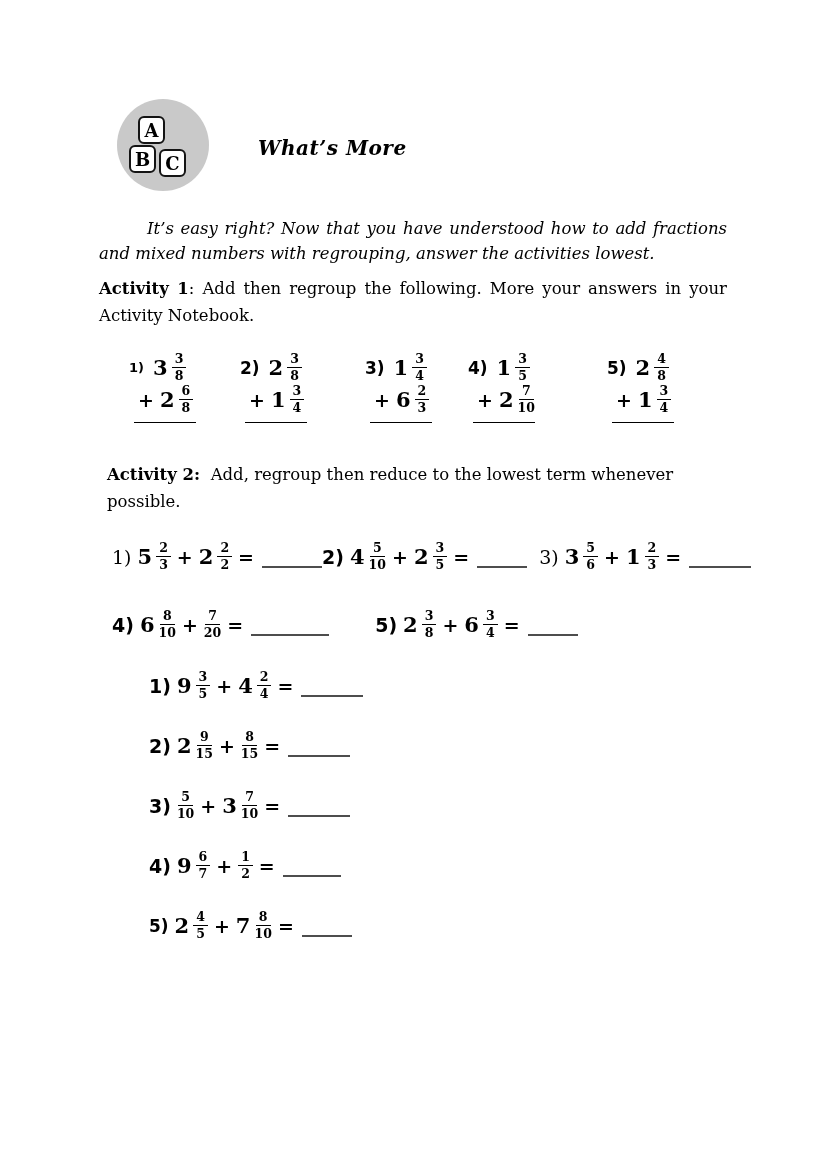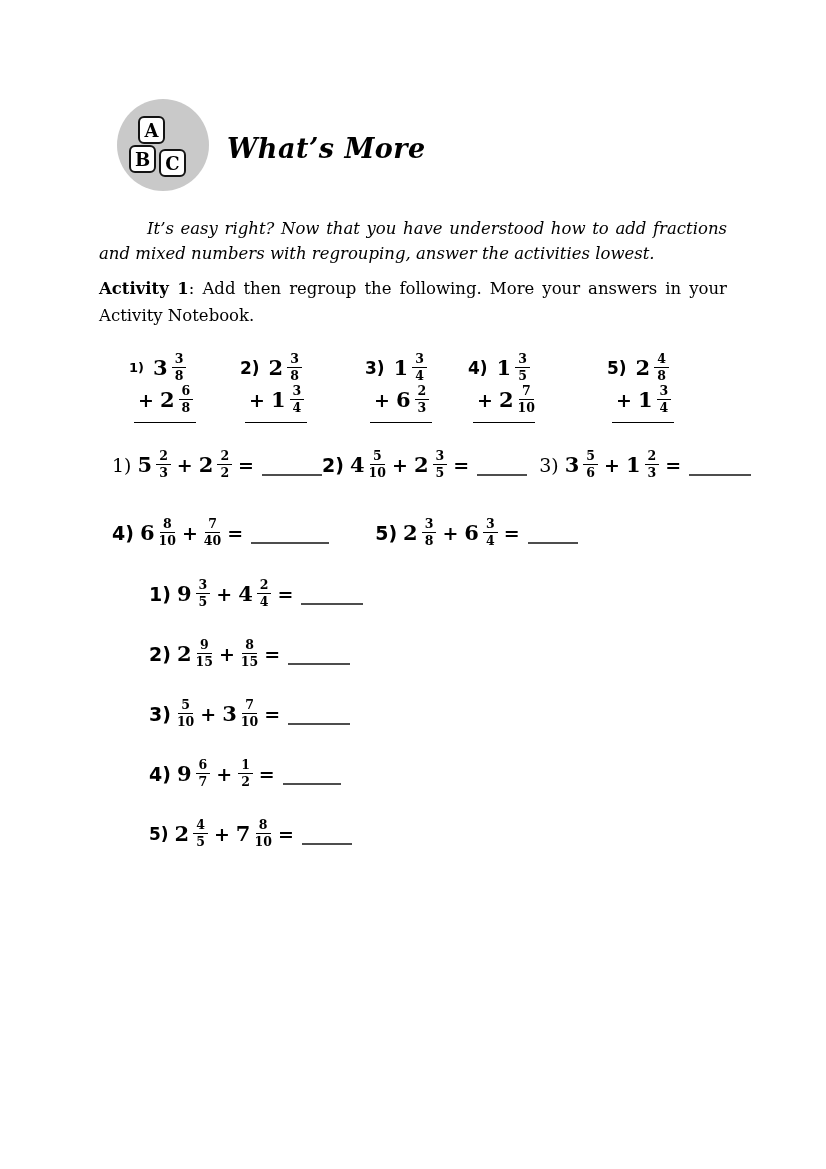--- a/index.html
+++ b/index.html
@@ -16,21 +16,21 @@
   .icon-circle { position: relative; width: 92px; height: 92px; border-radius: 50%; background: #c9c9c9; flex: 0 0 auto; }
   .block {
     position: absolute; width: 27px; height: 28px; background: #fff;
     border: 2.5px solid #141414; border-radius: 6px;
     display: flex; align-items: center; justify-content: center;
     font-weight: bold; font-size: 18px; font-family: "DejaVu Serif", serif;
   }
   .block-a { left: 21px; top: 17px; }
   .block-b { left: 12px; top: 46px; }
   .block-c { left: 42px; top: 50px; }
-  .title { font-size: 27px; font-weight: bold; font-style: italic; letter-spacing: 0.5px; margin-top: 6px; }
+  .title { font-size: 20px; font-weight: bold; font-style: italic; letter-spacing: 0.5px; margin-top: 6px; margin-left: 31px; }
   
   .intro {
     margin-top: 25px; font-style: italic; font-size: 16.5px;
     line-height: 25px; text-align: justify; text-indent: 48px;
   }
   .act-head { font-size: 16.5px; line-height: 27px; text-align: justify; margin-top: 9px; }
   .b { font-weight: bold; }
   .act-head2 { margin-top: 38px; padding-left: 8px; text-align: left; }
   .act-head3 { margin-top: 31px; padding-left: 8px; text-align: left; }
   
@@ -209,20 +209,21 @@
               <span class="fn">3</span>
               <span class="fd">4</span>
             </span>
         </span>
       </div>
       <div class="sumline"></div>
     </div>
 
   </div>
 
+  <p class="act-head act-head2"><span class="b">Activity 2:</span>&nbsp;&nbsp;<span>Add, regroup then reduce to the lowest term whenever possible.</span></p>
 
   <div class="hrow hrow1">
 
     <div class="prob">
       <span class="plabel lbl-serif">1)</span>
       <span class="mixed">
         <span class="whole">5</span>
         <span class="frac">
             <span class="fn">2</span>
             <span class="fd">3</span>
@@ -293,21 +294,21 @@
         <span class="frac">
             <span class="fn">8</span>
             <span class="fd">10</span>
           </span>
       </span>
       <span class="plus">+</span>
       <span class="mixed">
 
         <span class="frac">
             <span class="fn">7</span>
-            <span class="fd">40</span>
+            <span class="fd">20</span>
           </span>
       </span>
       <span class="eq">=</span>
       <span class="blank" style="width:78px"></span>
     </div>
 
     <div class="prob ml48">
       <span class="plabel lbl-sans lbl-big">5)</span>
       <span class="mixed">
         <span class="whole">2</span>

